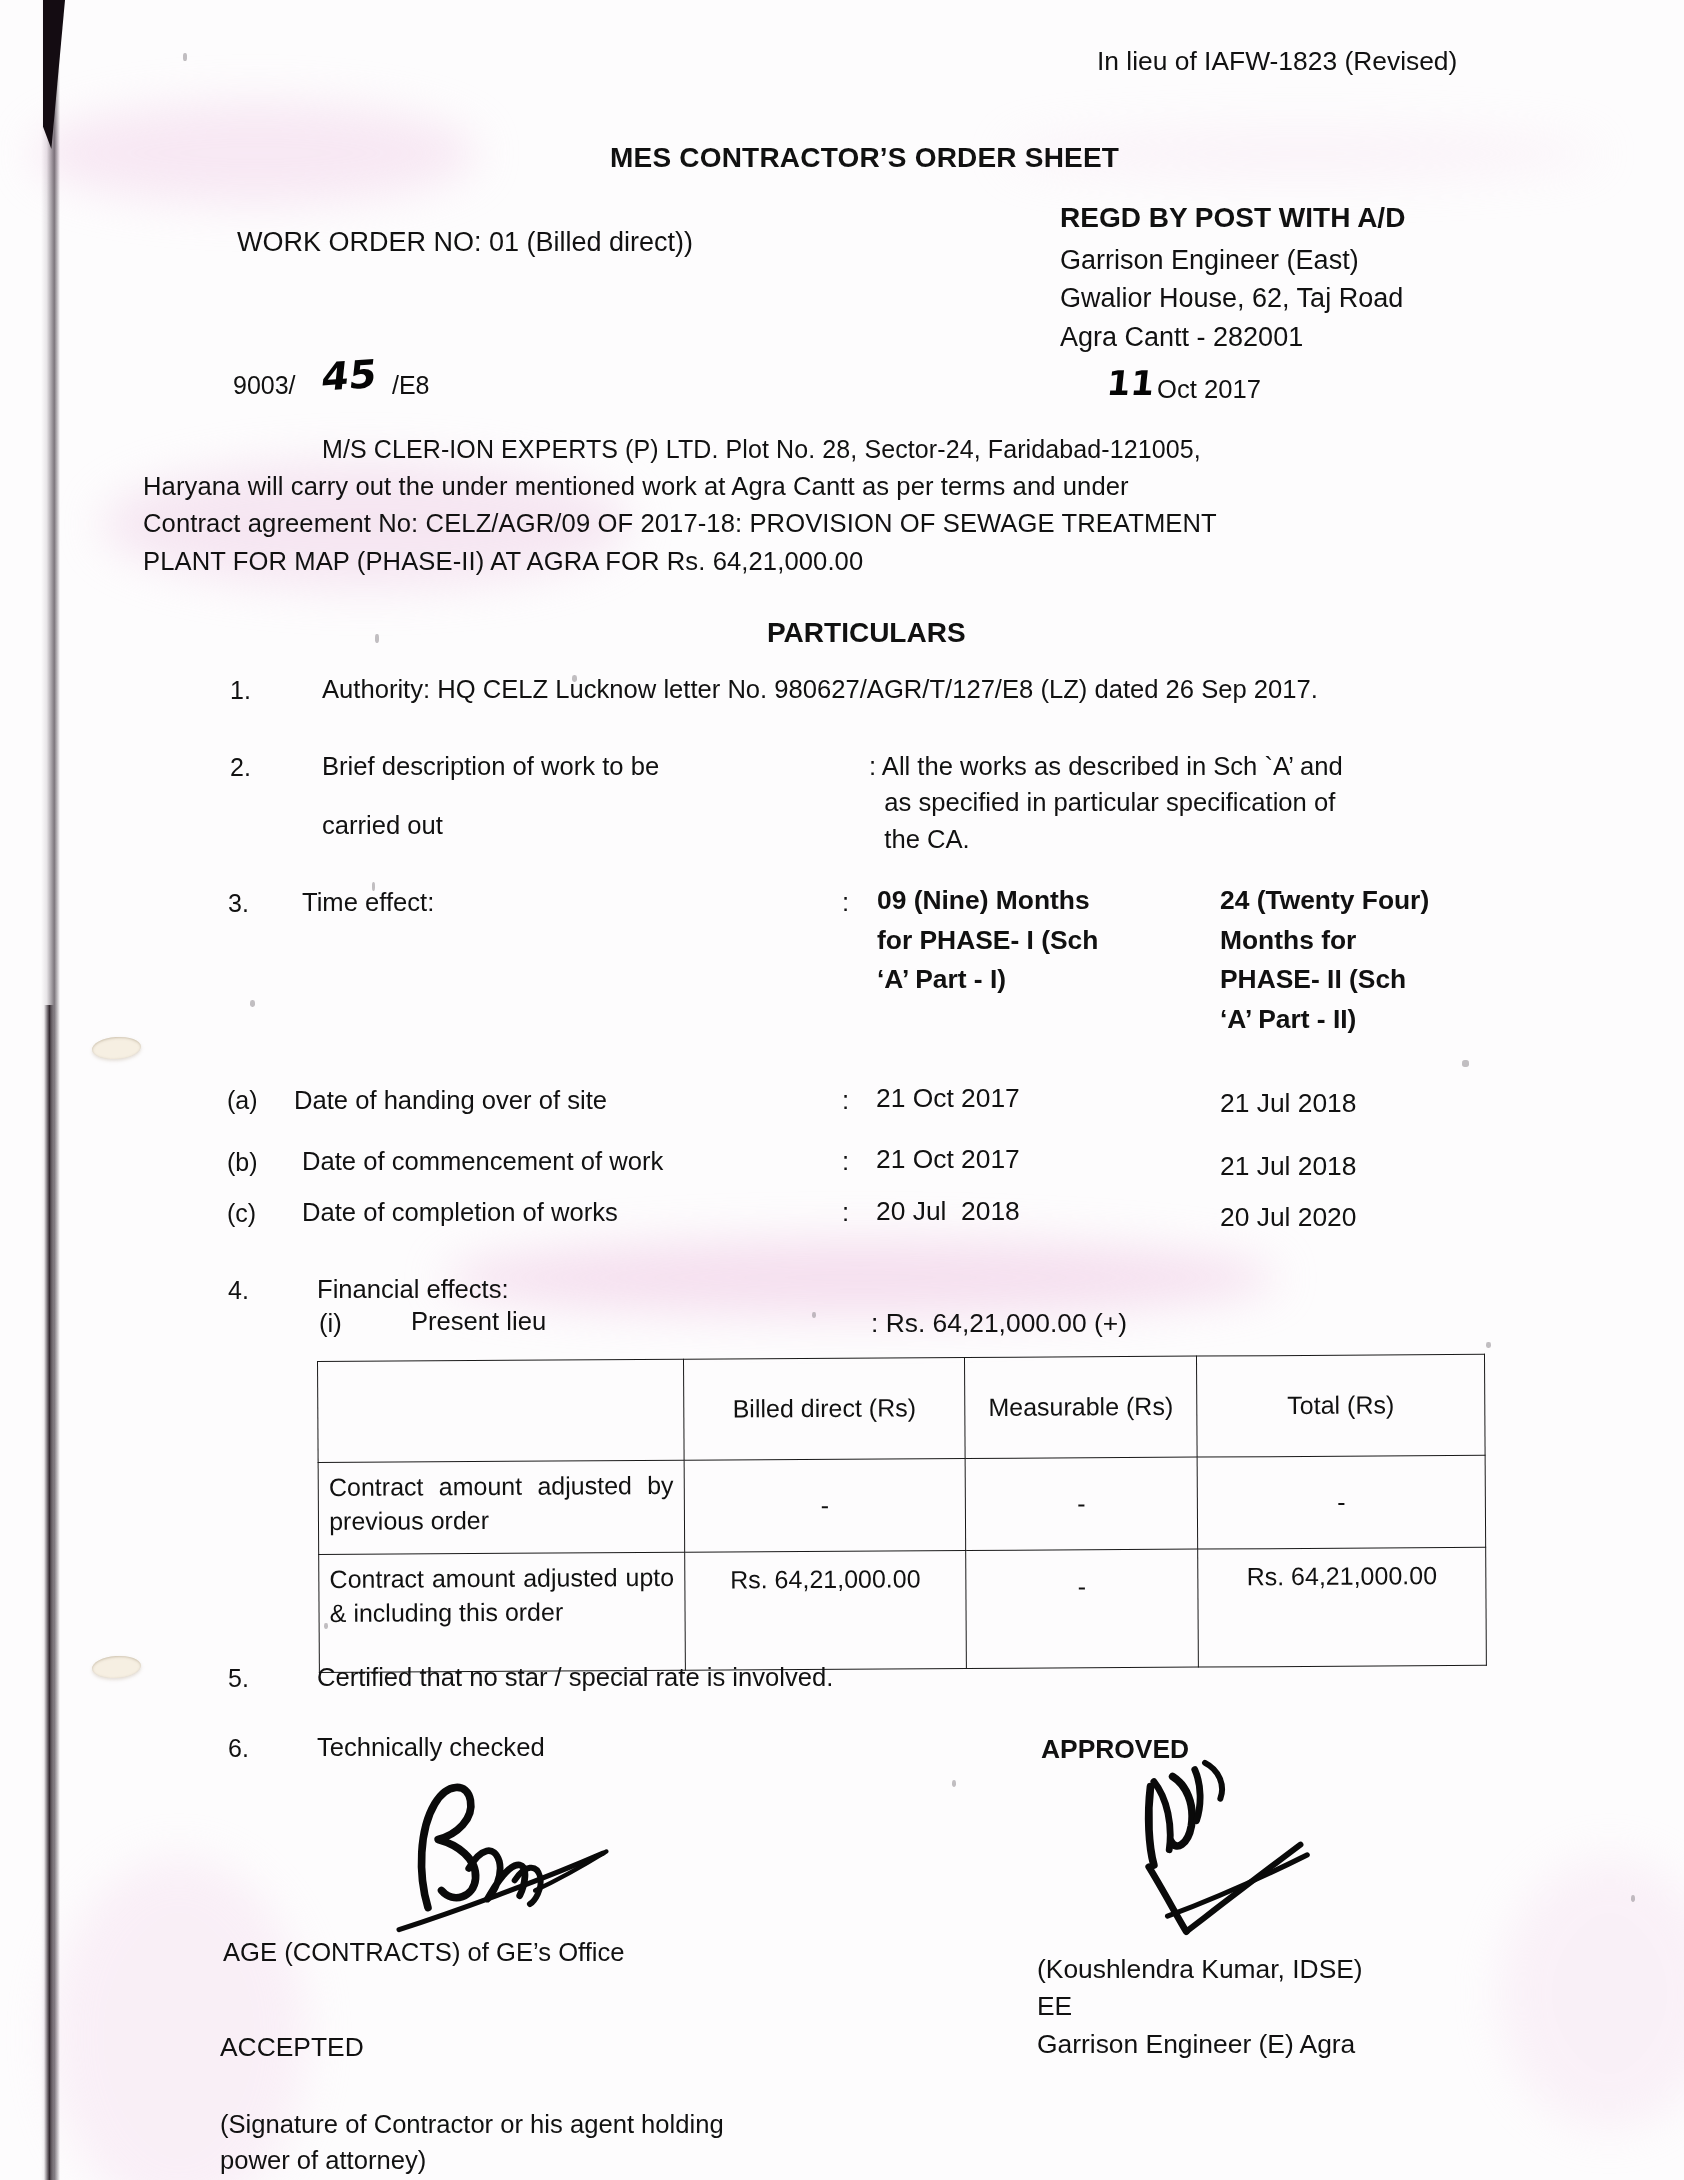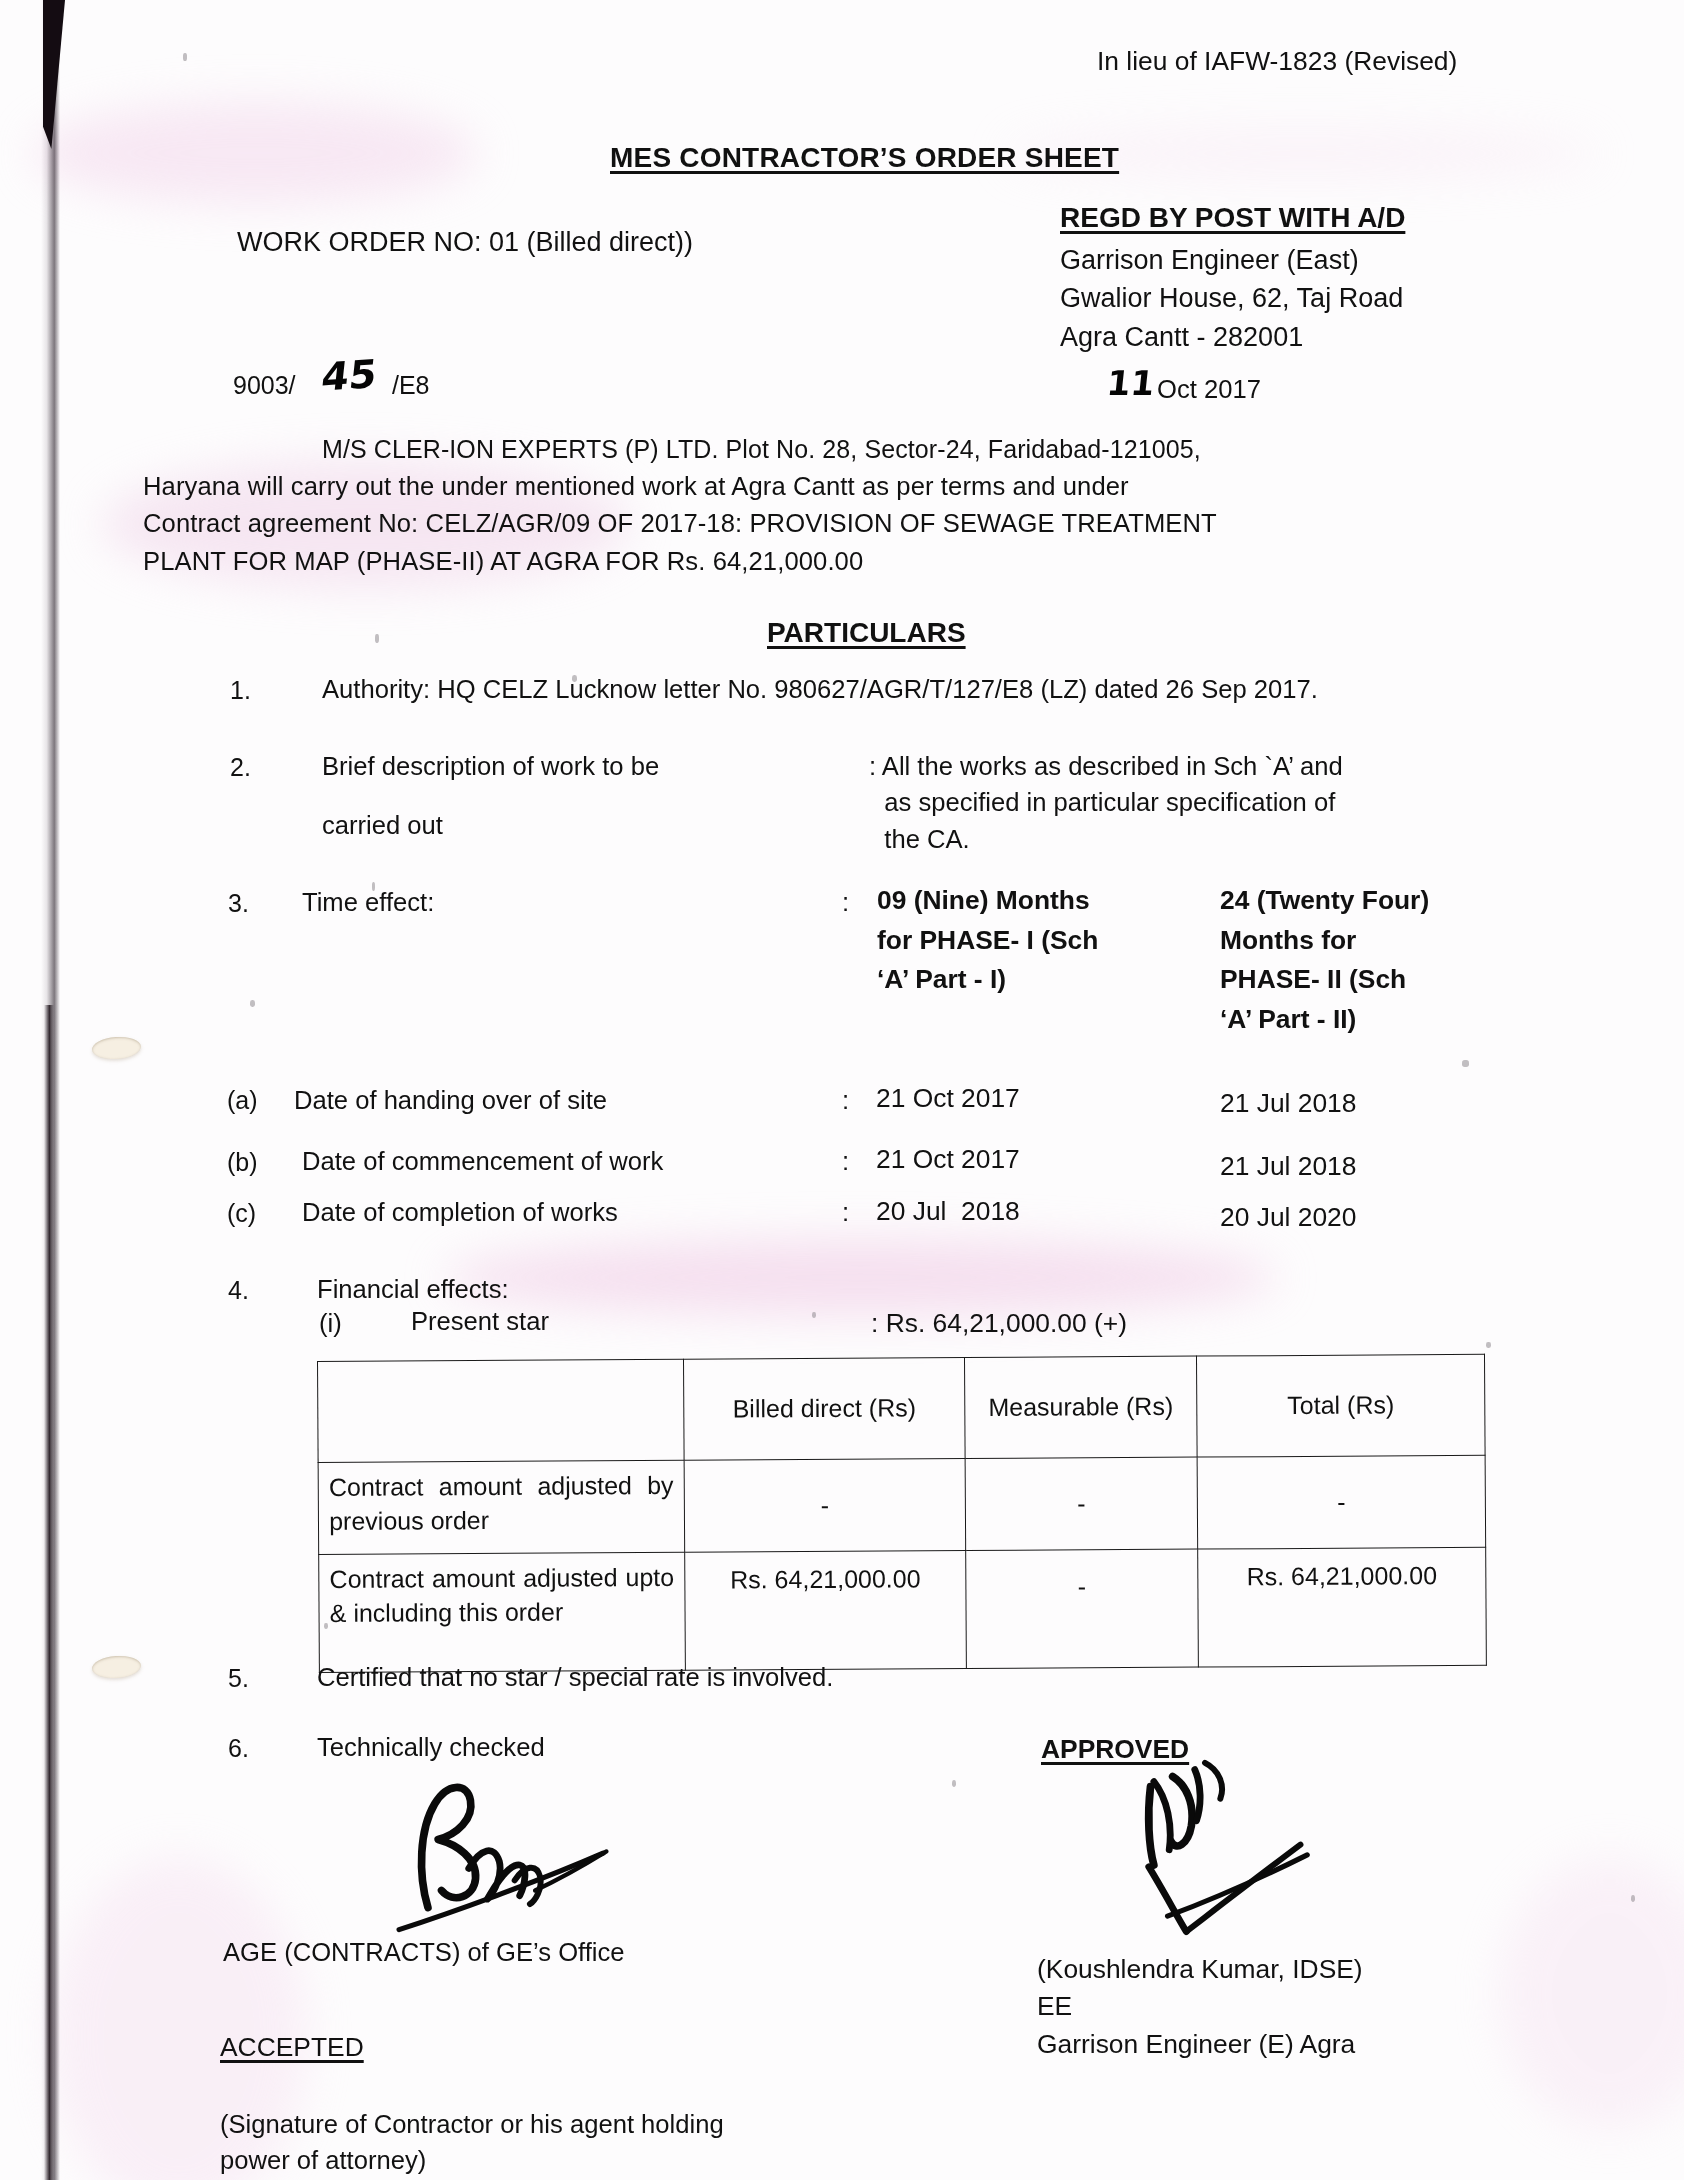--- a/index.html
+++ b/index.html
@@ -78,21 +78,21 @@
   .doc {
     position: absolute;
     left: 0; top: 0;
     width: 1685px; height: 2181px;
     font-size: 25.6px;
     line-height: 1.42;
   }
   .t { position: absolute; white-space: pre; }
   .blk { position: absolute; }
   .b  { font-weight: bold; }
-  .u  { text-decoration: underline; text-underline-offset: 4.3px; text-decoration-thickness: 2.6px; }
+  .u  { text-underline-offset: 4.3px; text-decoration-thickness: 2.6px; }
   .hand {
     font-family: "DejaVu Sans", sans-serif;
     font-weight: bold;
     color: #050505;
     transform: skewX(-10deg) rotate(-4deg);
   }
 
   
   .fin-table {
     position: absolute;
@@ -225,21 +225,21 @@
 
     <div class="t" style="left:227px; top:1196px; font-size:25px;">(c)</div>
     <div class="t" style="left:302px; top:1194px; font-size:25.6px;">Date of completion of works</div>
     <div class="t" style="left:842px; top:1194px; font-size:25.6px;">:</div>
     <div class="t" style="left:876px; top:1193px; font-size:26.4px;">20 Jul  2018</div>
     <div class="t" style="left:1220px; top:1199px; font-size:26.4px;">20 Jul 2020</div>
 
     <div class="t" style="left:228px; top:1273px; font-size:25px;">4.</div>
     <div class="t" style="left:317px; top:1271px; font-size:25.6px;">Financial effects:</div>
     <div class="t" style="left:319px; top:1305px; font-size:25.6px;">(i)</div>
-    <div class="t" style="left:411px; top:1303px; font-size:25.6px;">Present star</div>
+    <div class="t" style="left:411px; top:1303px; font-size:25.6px;">Present lieu</div>
     <div class="t" style="left:871px; top:1305px; font-size:26.4px;">: Rs. 64,21,000.00 (+)</div>
 
     <div class="tablewrap" style="left:317px; top:1361px;">
       <table class="fin-table" style="width:1167px;">
         <colgroup>
           <col style="width:366px">
           <col style="width:281px">
           <col style="width:232px">
           <col style="width:288px">
         </colgroup>

